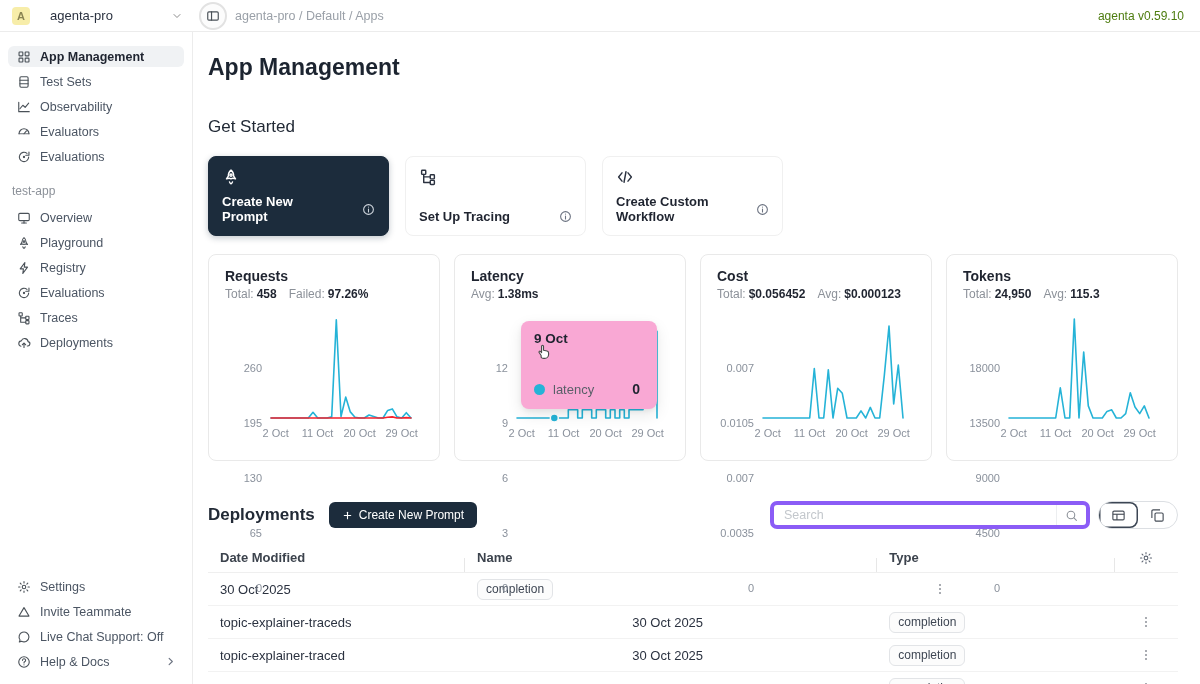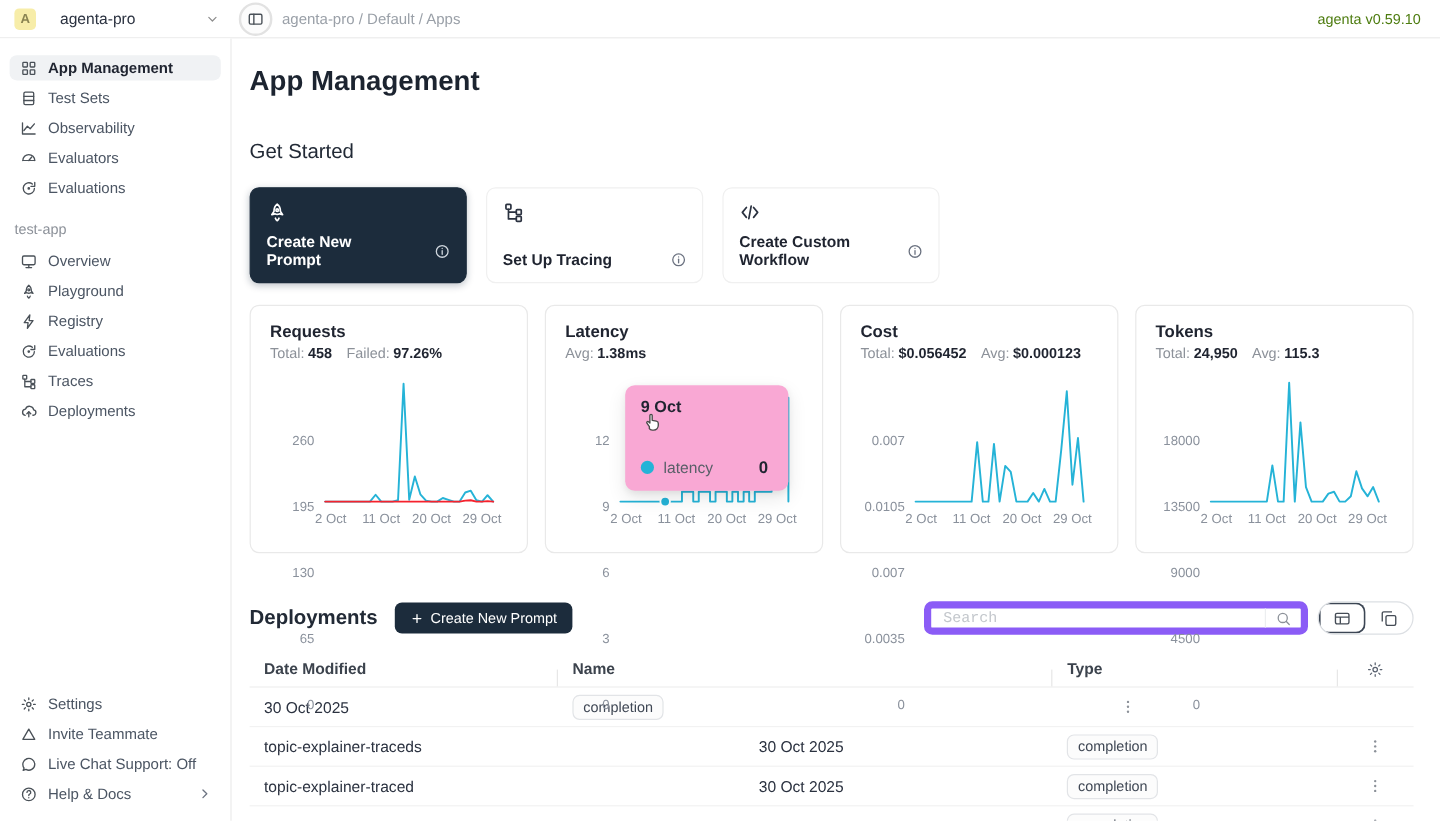--- a/index.html
+++ b/index.html
@@ -76,21 +76,21 @@
   .tt-val { font-size:14px; font-weight:600; color:#1f2430; margin-right:4px; }
   .cursor { position:absolute; left:78px; top:86px; z-index:6; }
 
   
   .app-head { display:flex; align-items:center; margin-top:40px; }
   .app-title { font-size:17px; font-weight:600; color:#222a36; }
   .create-btn { margin-left:14px; height:26px; background:#1c2c3c; color:#fff; border:none; border-radius:6px;
     font-size:12px; display:flex; align-items:center; gap:6px; padding:0 13px; cursor:pointer;
     font-family:inherit; }
   .head-right { margin-left:auto; display:flex; align-items:center; gap:8px; }
-  .searchbox { width:320px; height:28px; border:6px solid #8b5cf6; border-radius:7px; display:flex; align-items:center; background:#fff;font-family:Liberation Mono, monospace; }
+  .searchbox { width:320px; height:28px; border:4px solid #8b5cf6; border-radius:7px; display:flex; align-items:center; background:#fff; }
   .searchbox input { flex:1; border:none; outline:none; padding:0 10px; font-size:12.5px; color:#333;
     font-family:inherit; background:transparent; }
   .searchbox input::placeholder { color:#c3c7cc; }
   .search-btn { width:30px; height:100%; display:flex; align-items:center; justify-content:center;
     color:#8c9199; border-left:1px solid #eceef0; cursor:pointer; }
   .segmented { height:28px; border:1px solid #dcdfe3; border-radius:14px; display:flex; overflow:hidden; background:#fff; }
   .seg-opt { width:39px; display:flex; align-items:center; justify-content:center; color:#454c56; cursor:pointer; }
   .seg-opt.selected { box-shadow:inset 0 0 0 1.5px #3c4654; border-radius:8px; }
 
   

